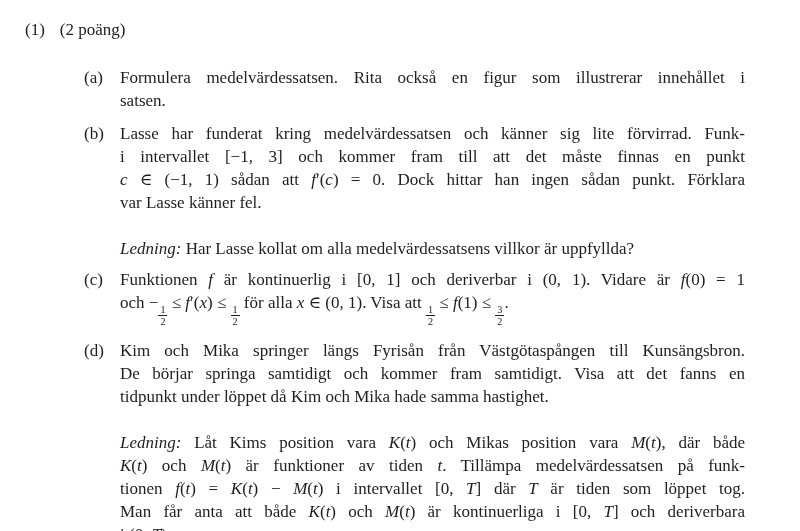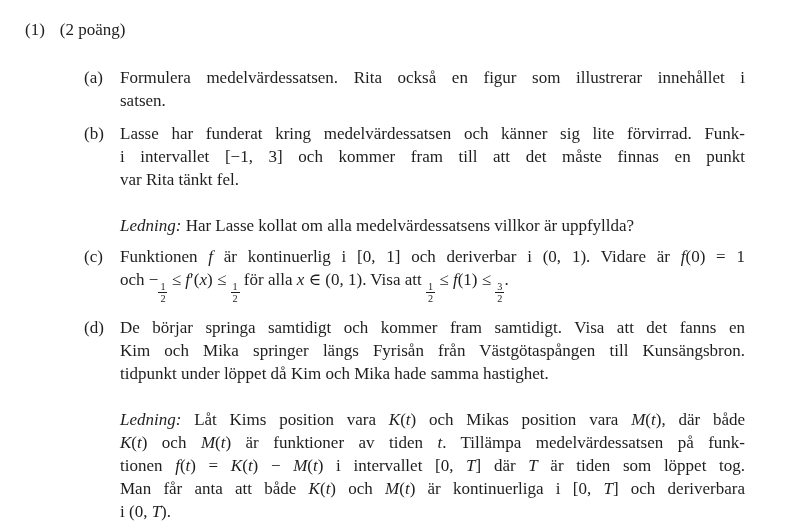--- a/index.html
+++ b/index.html
@@ -85,21 +85,22 @@
       <div class="jl">Formulera medelvärdessatsen. Rita också en figur som illustrerar innehållet i</div>
       <div class="ll">satsen.</div>
     </div>
   </div>
 
   <div class="part part-b">
     <div class="part-label">(b)</div>
     <div class="part-body">
       <div class="jl">Lasse har funderat kring medelvärdessatsen och känner sig lite förvirrad. Funk-</div>
       <div class="jl">i intervallet [−1, 3] och kommer fram till att det måste finnas en punkt</div>
-      <div class="ll">var Rita tänkt fel.</div>
+      <div class="jl"><i>c</i> ∈ (−1, 1) sådan att <i>f</i>′(<i>c</i>) = 0. Dock hittar han ingen sådan punkt. Förklara</div>
+      <div class="ll">var Lasse känner fel.</div>
       <div class="ledning">
         <div class="ll"><i>Ledning:</i> Har Lasse kollat om alla medelvärdessatsens villkor är uppfyllda?</div>
       </div>
     </div>
   </div>
 
   <div class="part part-c">
     <div class="part-label">(c)</div>
     <div class="part-body">
       <div class="jl">Funktionen <i>f</i> är kontinuerlig i [0, 1] och deriverbar i (0, 1). Vidare är <i>f</i>(0) = 1</div>
@@ -115,22 +116,22 @@
           </span> ≤ <i>f</i>(1) ≤ <span class="frac">
             <span class="fnum">3</span>
             <span class="fden">2</span>
           </span>.</div>
     </div>
   </div>
 
   <div class="part part-d">
     <div class="part-label">(d)</div>
     <div class="part-body">
+      <div class="jl">Kim och Mika springer längs Fyrisån från Västgötaspången till Kunsängsbron.</div>
       <div class="jl">De börjar springa samtidigt och kommer fram samtidigt. Visa att det fanns en</div>
-      <div class="jl">Kim och Mika springer längs Fyrisån från Västgötaspången till Kunsängsbron.</div>
       <div class="ll">tidpunkt under löppet då Kim och Mika hade samma hastighet.</div>
       <div class="ledning">
         <div class="jl"><i>Ledning:</i> Låt Kims position vara <i>K</i>(<i>t</i>) och Mikas position vara <i>M</i>(<i>t</i>), där både</div>
         <div class="jl"><i>K</i>(<i>t</i>) och <i>M</i>(<i>t</i>) är funktioner av tiden <i>t</i>. Tillämpa medelvärdessatsen på funk-</div>
         <div class="jl">tionen <i>f</i>(<i>t</i>) = <i>K</i>(<i>t</i>) − <i>M</i>(<i>t</i>) i intervallet [0, <i>T</i>] där <i>T</i> är tiden som löppet tog.</div>
         <div class="jl">Man får anta att både <i>K</i>(<i>t</i>) och <i>M</i>(<i>t</i>) är kontinuerliga i [0, <i>T</i>] och deriverbara</div>
         <div class="ll">i (0, <i>T</i>).</div>
       </div>
     </div>
   </div>

